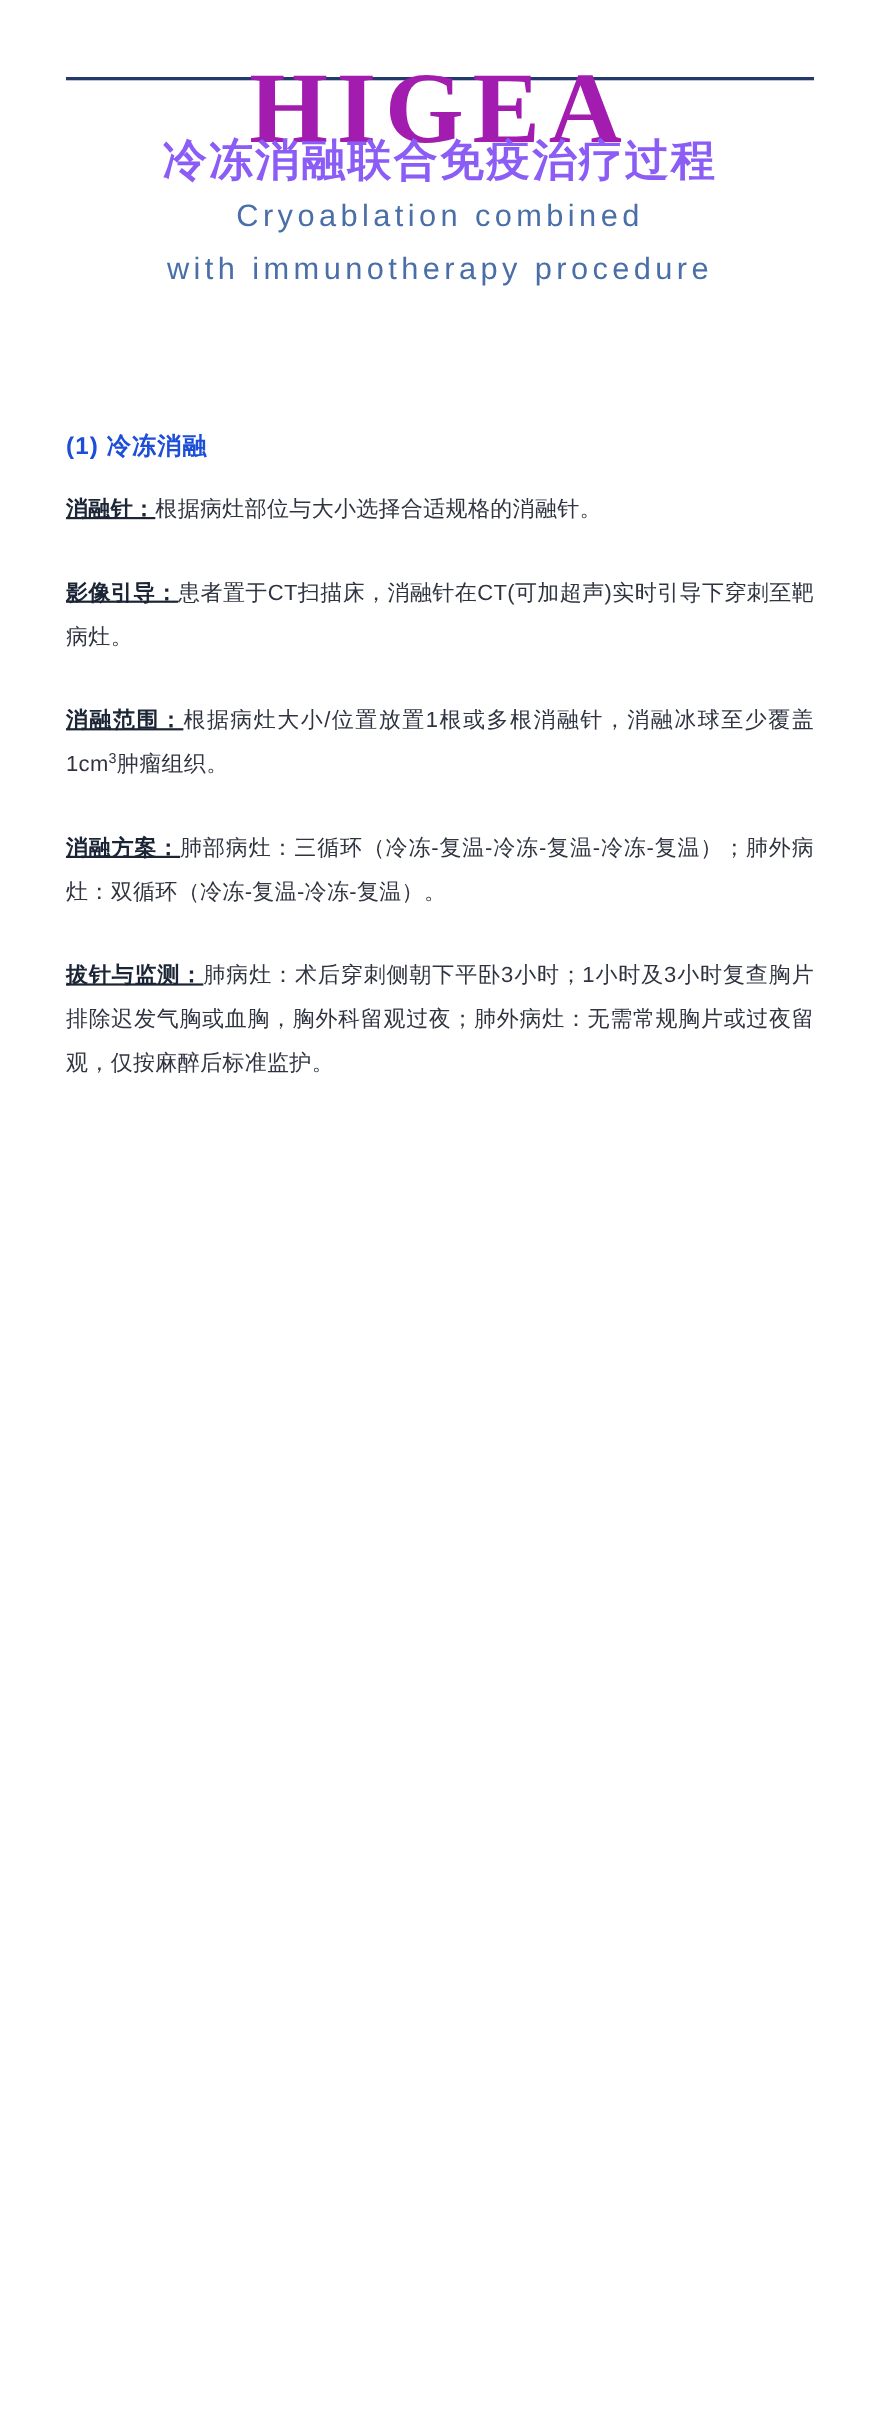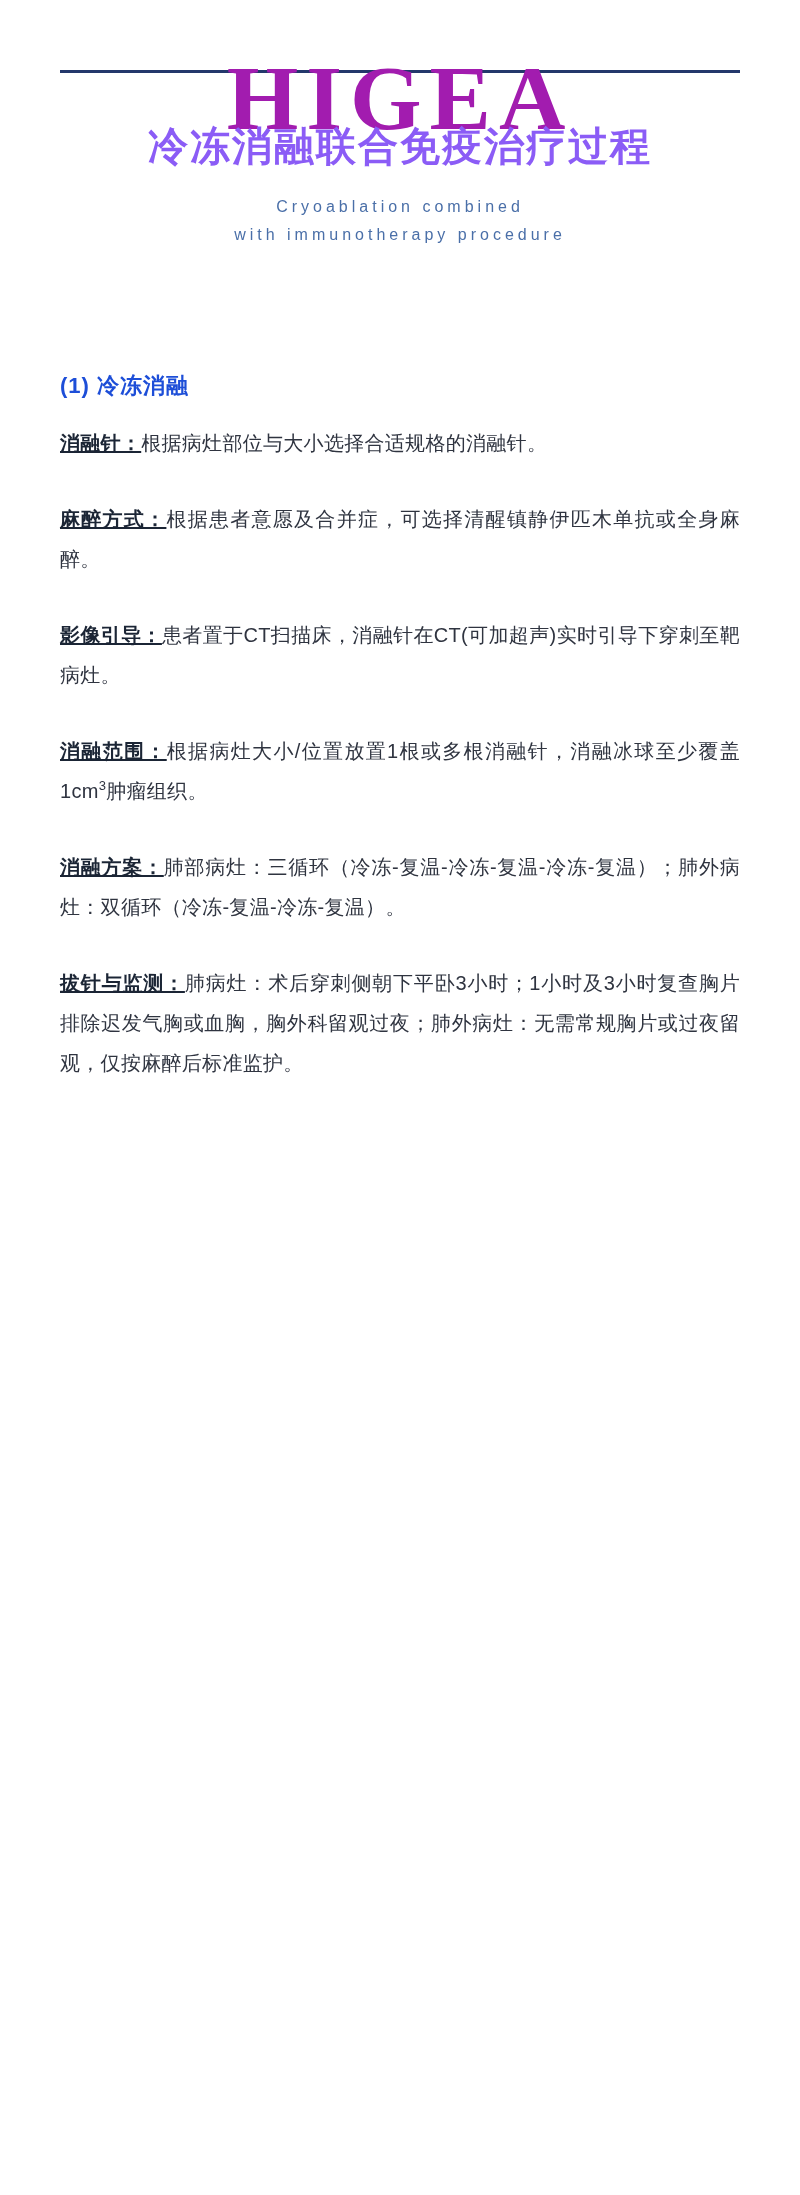--- a/index.html
+++ b/index.html
@@ -57,22 +57,21 @@
   .main-title {
     font-family: "Liberation Sans", sans-serif;
     font-weight: bold;
     font-size: 40px;
     letter-spacing: 2px;
     color: #8b5cf6;
     line-height: 1.25;
     margin: 0;
   }
   .sub-title {
-    margin-top: 22px;
-    font-size: 16px;
+    font-size: 28px;
     letter-spacing: 4px;
     color: #4a6fa8;
     line-height: 1.75;
     font-weight: 500;
   }
   .sub-title .line {
     display: block;
   }
 
   
@@ -122,23 +121,20 @@
     </div>
   </div>
 
   <div class="content">
     <h2 class="section-heading">(1) 冷冻消融</h2>
 
     <p class="para">
       <span class="lead">消融针：</span><span>根据病灶部位与大小选择合适规格的消融针。</span>
     </p>
 
-    <p class="para">
-      <span class="lead">麻醉方式：</span><span>根据患者意愿及合并症，可选择清醒镇静伊匹木单抗或全身麻醉。</span>
-    </p>
 
     <p class="para">
       <span class="lead">影像引导：</span><span>患者置于CT扫描床，消融针在CT(可加超声)实时引导下穿刺至靶病灶。</span>
     </p>
 
     <p class="para">
       <span class="lead">消融范围：</span><span>根据病灶大小/位置放置1根或多根消融针，消融冰球至少覆盖1cm</span><sup>3</sup><span>肿瘤组织。</span>
     </p>
 
     <p class="para">

